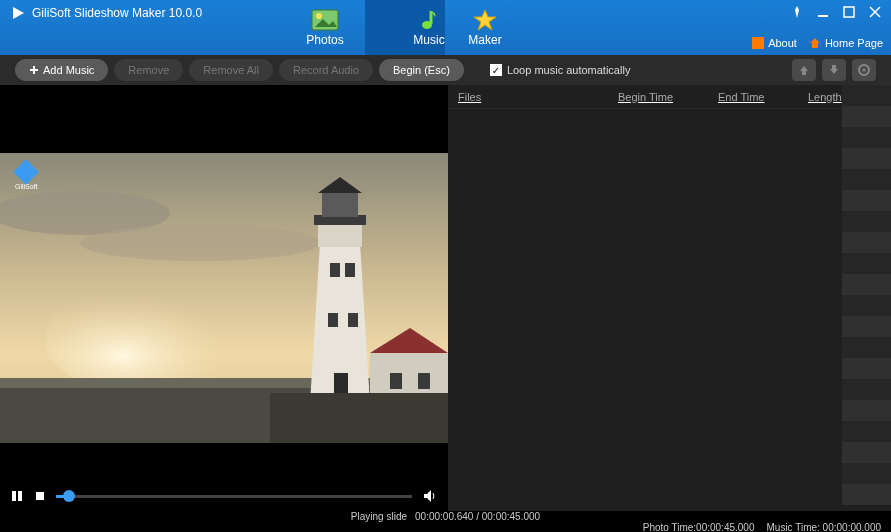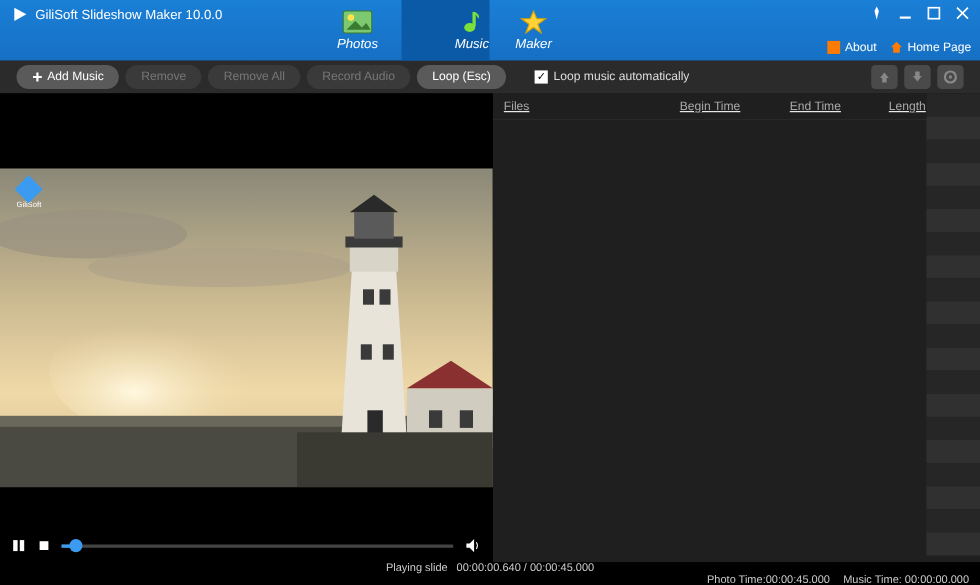--- a/index.html
+++ b/index.html
@@ -4,21 +4,21 @@
 <style>
 * { margin: 0; padding: 0; box-sizing: border-box; font-family: Arial, sans-serif; }
 body { width: 891px; height: 532px; background: #1a1a1a; overflow: hidden; color: #fff; font-size: 12px; }
 
 
 .titlebar { height: 55px; background: linear-gradient(#1a7fd6, #1670c4); display: flex; align-items: flex-start; position: relative; text-align: right; }
 .app-logo { display: flex; align-items: center; padding: 5px 10px; gap: 6px; }
 .app-logo-icon { width: 16px; height: 16px; }
 .app-title { font-size: 12px; color: #fff; }
 .tabs { display: flex; position: absolute; left: 285px; top: 0; height: 55px; }
-.tab { width: 80px; height: 55px; display: flex; flex-direction: column; align-items: center; justify-content: center; gap: 2px; cursor: pointer; font-style: italic; }
+.tab { width: 80px; height: 55px; display: flex; flex-direction: column; align-items: center; justify-content: center; gap: 2px; cursor: pointer; }
 .tab.active { background: #0a5aa8; padding-left: 48px; }
 .tab-icon { width: 28px; height: 22px; }
 .tab-label { font-size: 12px; color: #fff; }
 .titlebar-right { position: absolute; right: 8px; top: 4px; display: flex; align-items: center; gap: 10px; }
 .win-btn { width: 16px; height: 16px; cursor: pointer; }
 .titlebar-links { position: absolute; right: 8px; bottom: 6px; display: flex; gap: 12px; align-items: center; font-size: 11px; }
 .link { display: flex; align-items: center; gap: 4px; cursor: pointer; color: #fff; }
 
 
 .toolbar { height: 30px; background: #2b2b2b; display: flex; align-items: center; padding: 0 15px; gap: 6px; }
@@ -133,21 +133,21 @@
 <div class="toolbar">
   <button class="btn primary">
     <svg width="10" height="10" viewBox="0 0 10 10">
         <path d="M5 1 L5 9 M1 5 L9 5" stroke="#fff" stroke-width="2"></path>
       </svg>
     <span>Add Music</span>
   </button>
   <button class="btn disabled">Remove</button>
   <button class="btn disabled">Remove All</button>
   <button class="btn disabled">Record Audio</button>
-  <button class="btn primary">Loop (Esc)</button>
+  <button class="btn primary">Begin (Esc)</button>
   <div class="checkbox-wrap">
     <div class="checkbox">✓</div>
     <span>Loop music automatically</span>
   </div>
   <div class="toolbar-right">
     <div class="icon-btn">
         <svg width="12" height="12" viewBox="0 0 12 12">
           <path d="M6 2 L10 7 L8 7 L8 11 L4 11 L4 7 L2 7 Z" fill="#888"></path>
         </svg>
       </div>

